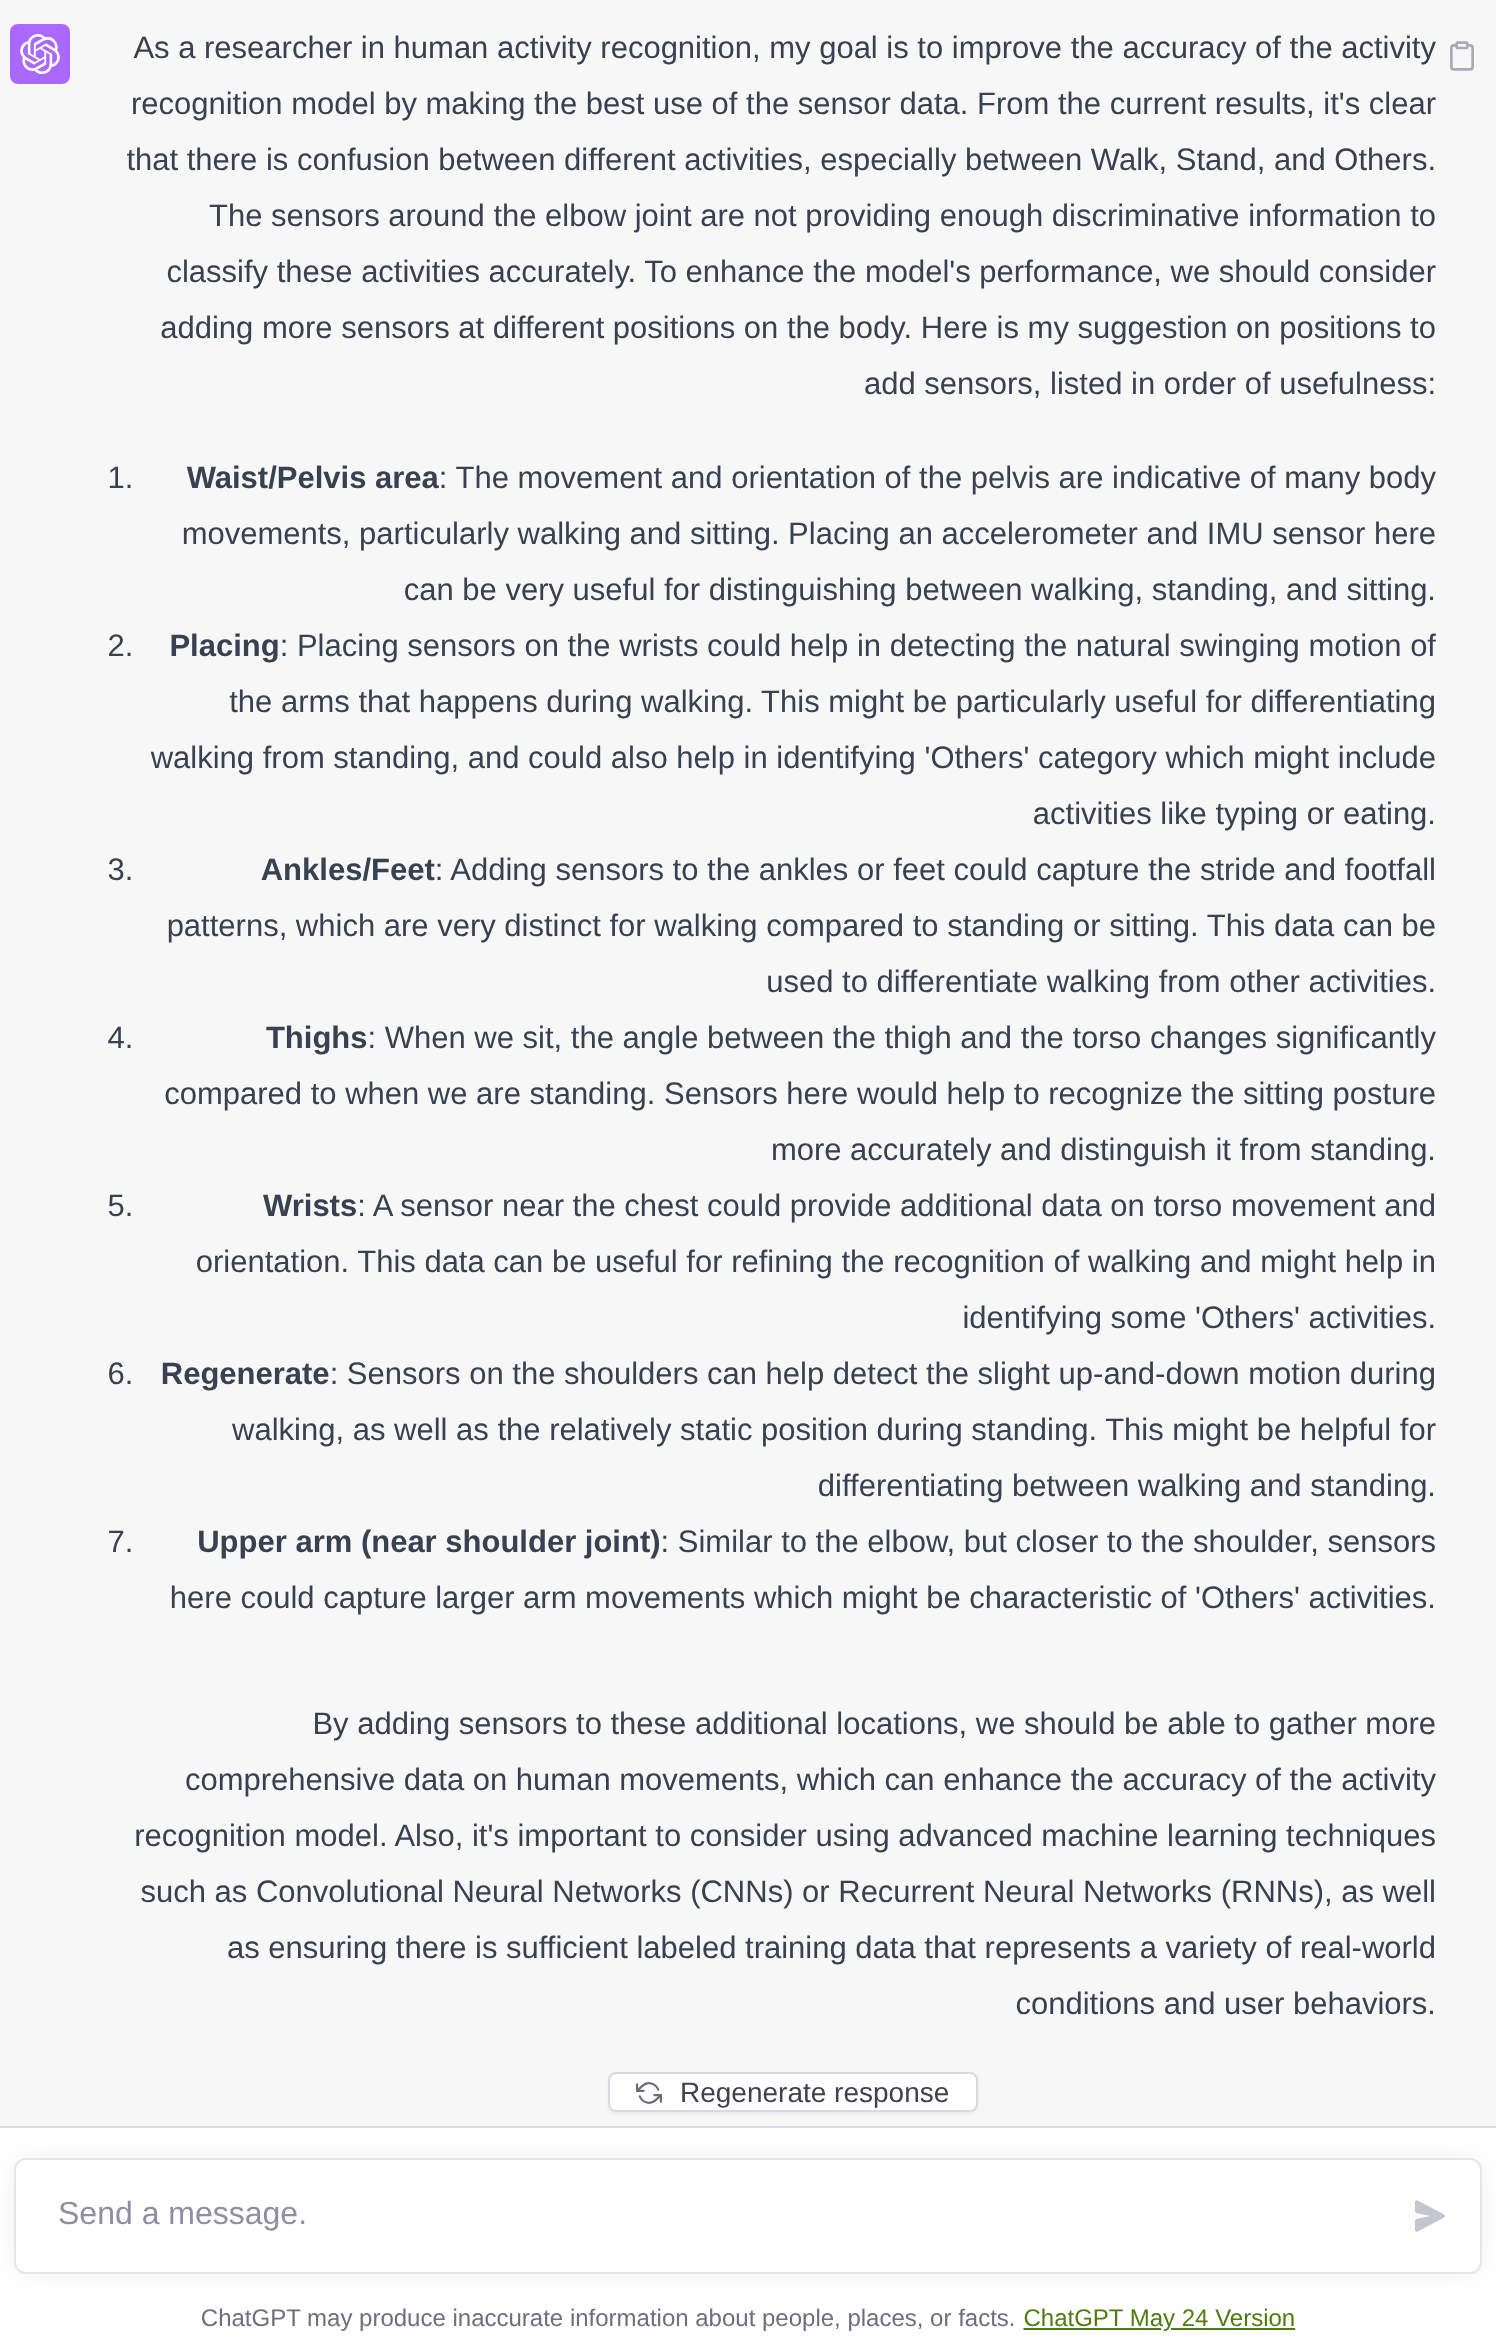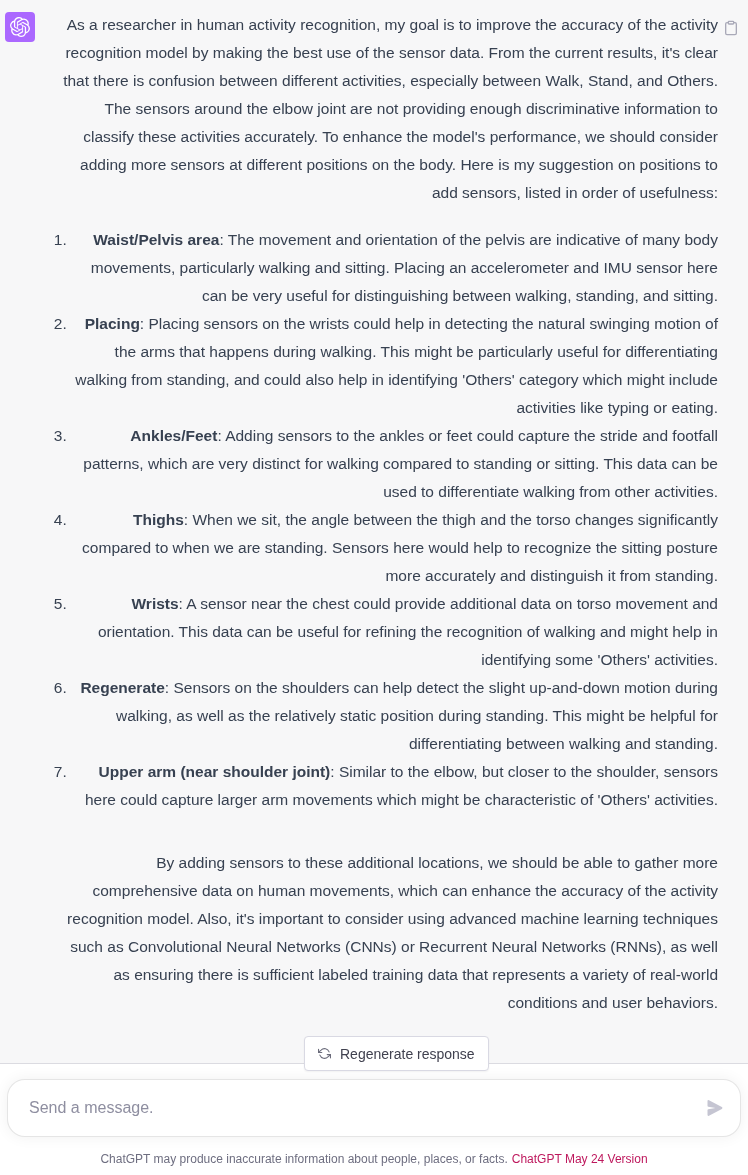--- a/index.html
+++ b/index.html
@@ -35,61 +35,61 @@
   .message li { padding-left: 3px; }
   .message li strong { font-weight: 700; }
   .copy-btn {
     position: absolute; top: 17px; right: 7px;
     background: none; border: none; padding: 2px; cursor: pointer;
     line-height: 0;
   }
 
   
   .regen-btn {
-    position: absolute; left: 304px; top: 1036px; height: 35px; z-index: 2;
+    position: absolute; left: 304px; top: 1036px; height: 20px; z-index: 2;
     display: inline-flex; align-items: center; gap: 9px;
     background: #ffffff;
     border: 1px solid #D9D9E3; border-radius: 4px;
     padding: 0 13px;
     font-family: "Liberation Sans", sans-serif;
     font-size: 14px; color: #40414F;
     box-shadow: 0 1px 2px rgba(0,0,0,0.05);
     cursor: pointer;
   }
 
   
   .bottom-area {
     position: absolute; left: 0; top: 1065px; width: 748px; height: 110px;
     background: #ffffff;
   }
   .composer {
     position: absolute; left: 7px; right: 7px; top: 14px; height: 58px;
     background: #ffffff;
     border: 1px solid rgba(0,0,0,0.10);
-    border-radius: 18px;
+    border-radius: 6px;
     box-shadow: 0 0 15px rgba(0,0,0,0.06);
     display: flex; align-items: center;
     cursor: text;
   }
   .placeholder {
     padding-left: 21px;
     font-size: 16px; color: #8E8EA0;
   }
   .send-btn {
     position: absolute; right: 13px; top: 50%; transform: translateY(-50%);
     background: none; border: none; padding: 4px; cursor: pointer;
     line-height: 0;
   }
   .footer {
     position: absolute; left: 0; right: 0; top: 87px;
     text-align: center;
     font-size: 12px; color: #6E6E80; line-height: 15px;
   }
   .footer a {
-    color: #be185d; cursor: pointer;
+    color: #4d7c0f; text-decoration: underline; cursor: pointer;
     margin-left: 4px;
   }
 </style>
 </head>
 <body>
 
 <div class="chat-area">
   <div class="message">
 
     <div class="avatar" style="background:#AB68FF">

